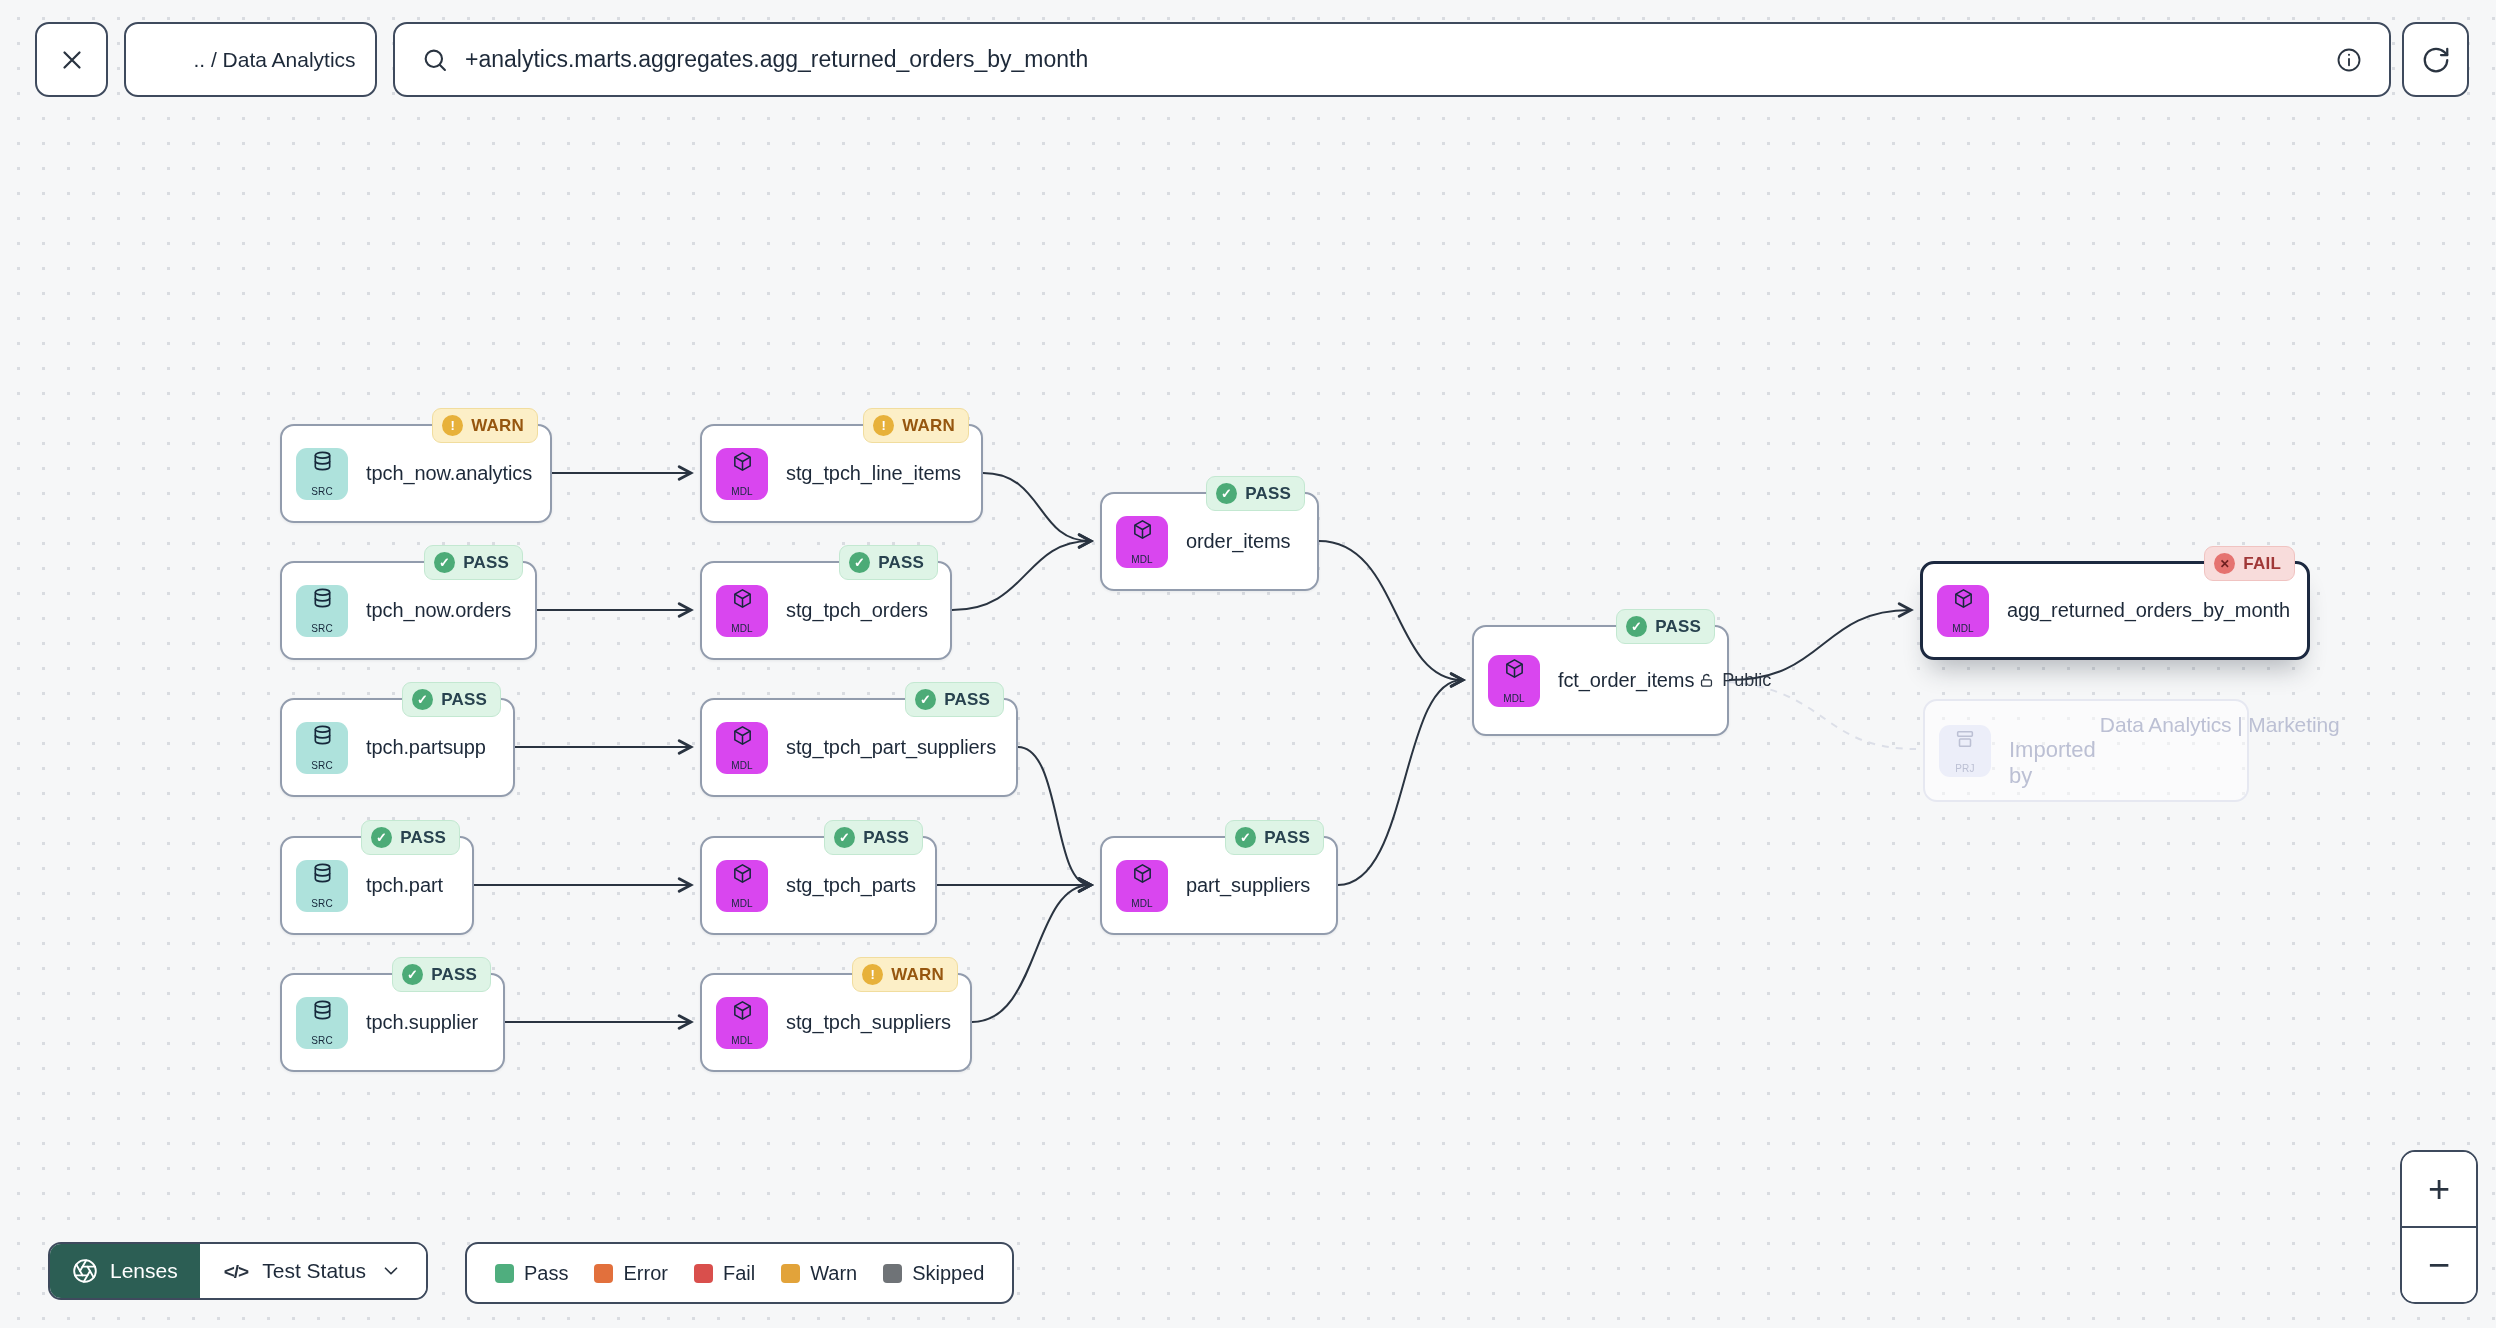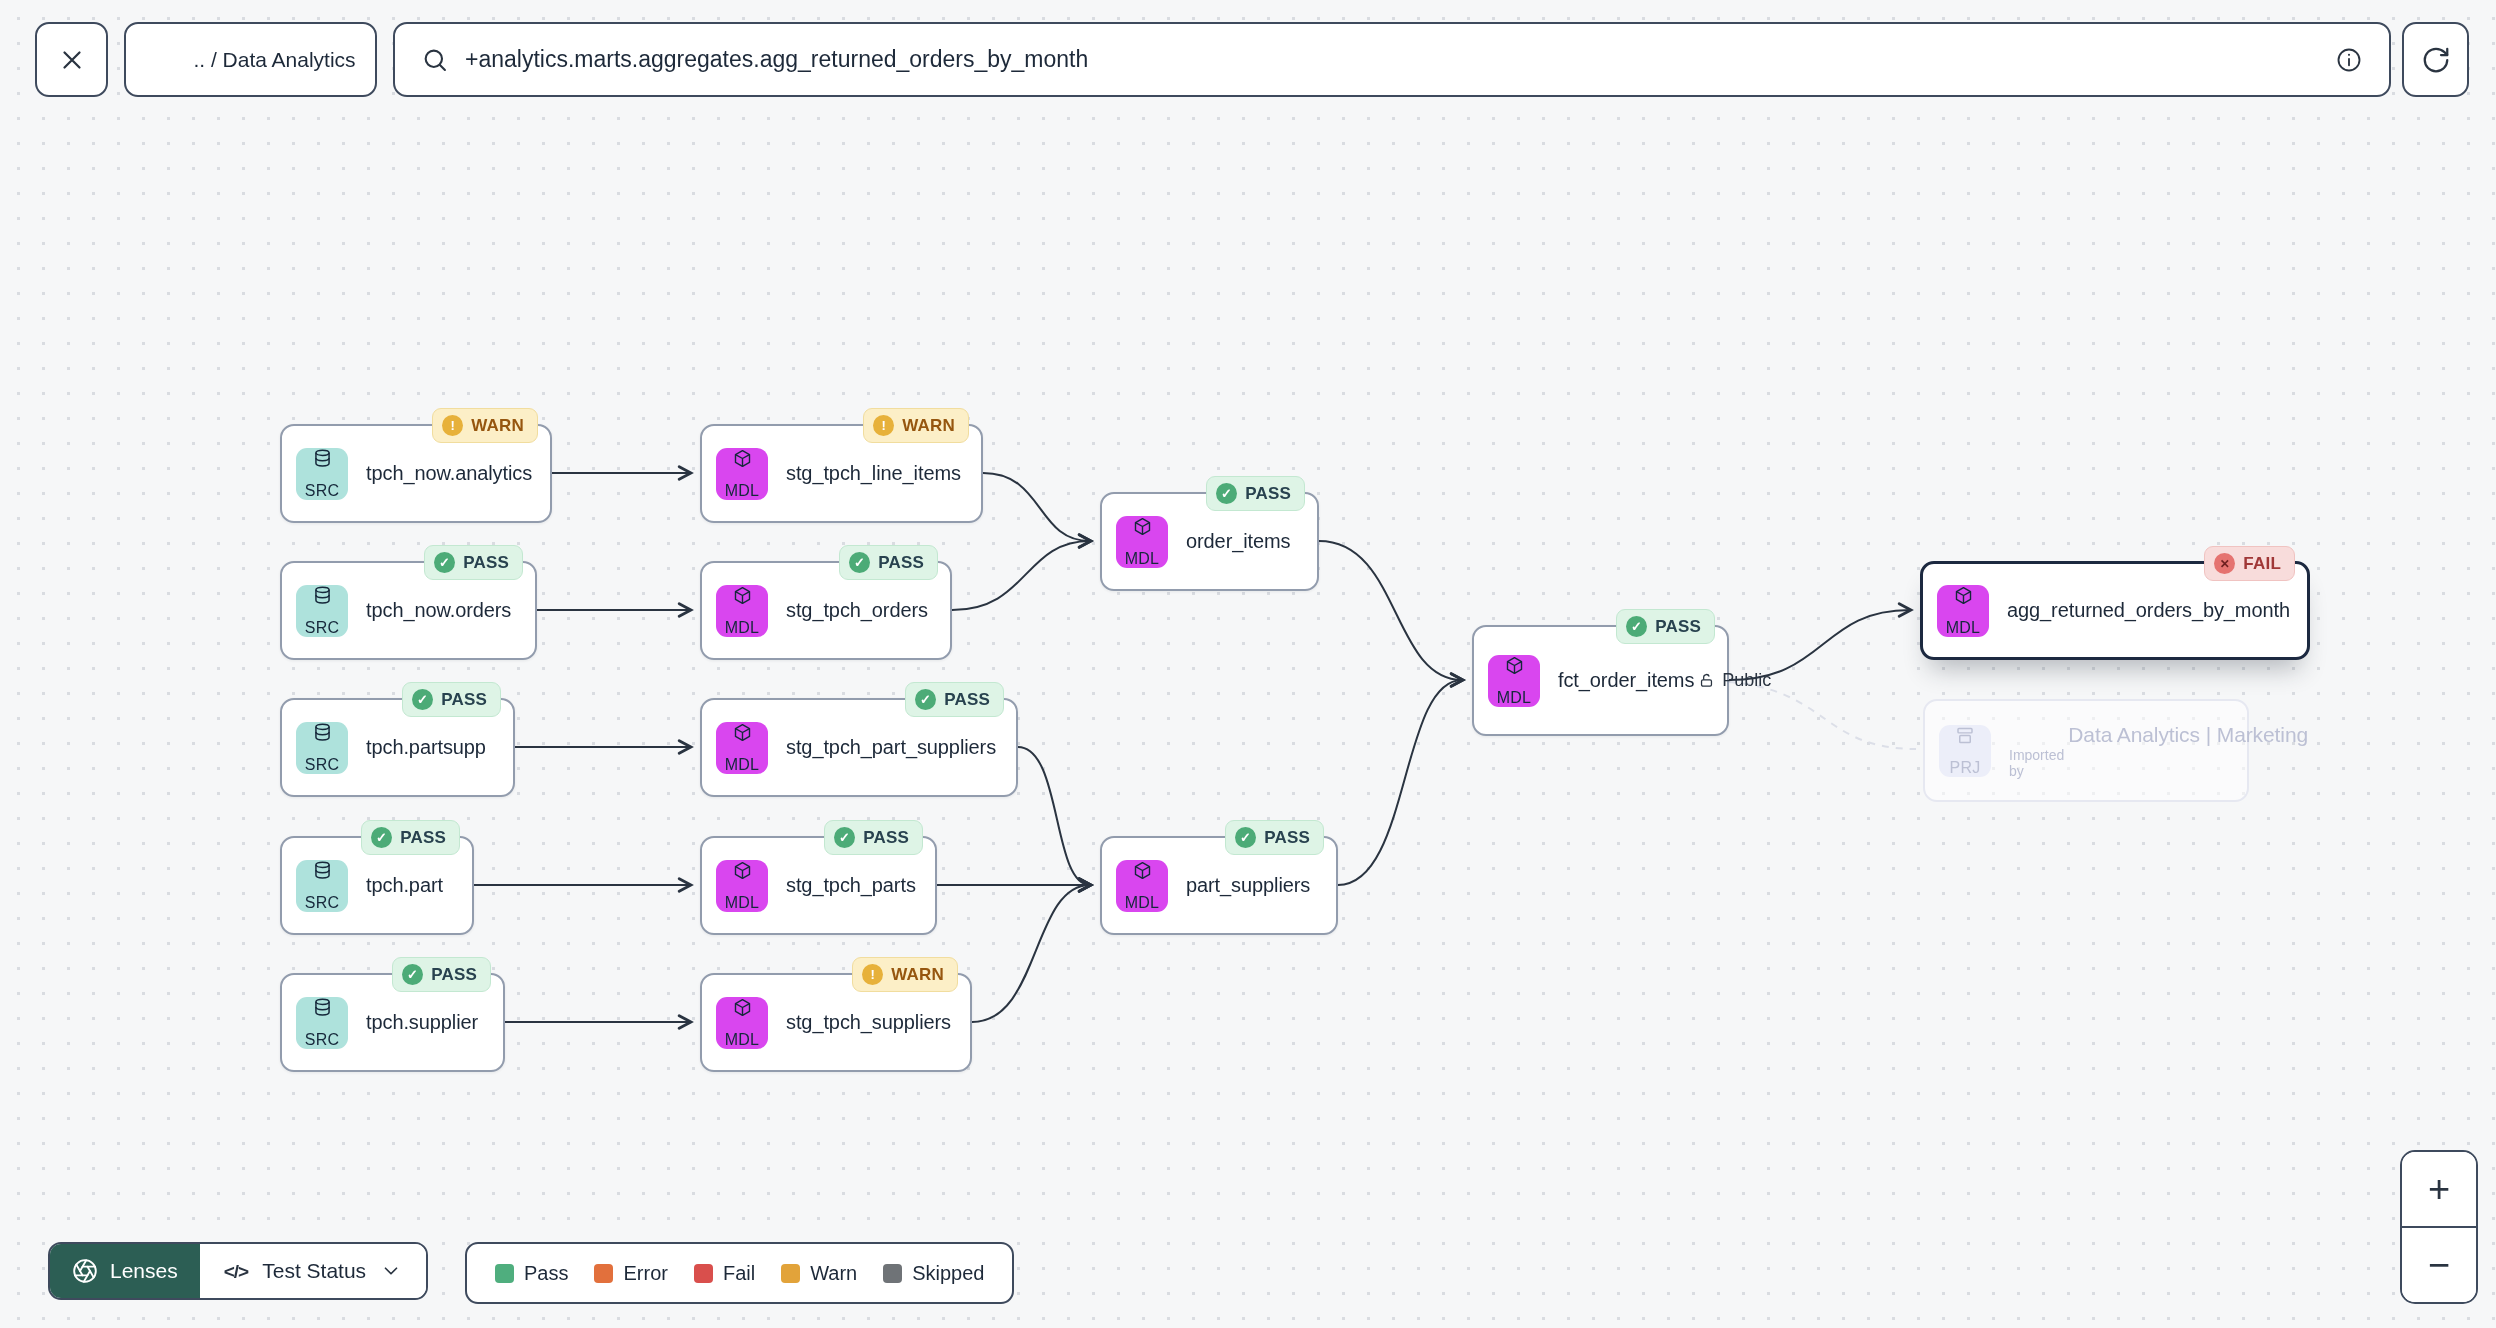--- a/index.html
+++ b/index.html
@@ -36,33 +36,33 @@
     box-shadow:0 1px 3px rgba(20,30,45,.07);
   }
   .node.selected { border:3.5px solid #1c2940; box-shadow:0 18px 26px -10px rgba(25,35,50,.30); }
   .node.faded { background:rgba(255,255,255,.55); border:2px solid #e6e8f1; box-shadow:none; }
 
   .nicon {
     width:52px; height:52px; border-radius:11px; flex:0 0 auto;
     display:flex; flex-direction:column; align-items:center; justify-content:center;
     gap:1px;
   }
-  .nicon em { font-style:normal; font-size:16px; font-weight:500; color:#16283b; letter-spacing:.2px;margin-top:12px; }
+  .nicon em { font-style:normal; font-size:10px; font-weight:500; color:#16283b; letter-spacing:.2px;margin-top:12px; }
   .nicon svg { stroke:#16283b; }
   .nicon.src-bg { background:#aee2dc; }
   .nicon.mdl-bg { background:#d946ef; }
   .nicon.prj-bg { background:#eceef9; }
   .nicon.prj-bg em, .node.faded .nlabel, .node.faded .kicker { color:#bcc0d4; }
   .nicon.prj-bg svg { stroke:#bcc0d4; }
 
   .nlabel { font-size:20px; font-weight:500; letter-spacing:-0.1px; white-space:nowrap; }
   .ncol { display:flex; flex-direction:row; gap:4px; }
   .sub { display:flex; align-items:center; gap:7px; font-size:18px; font-weight:400; color:#2a3441; }
   .sub svg { stroke:#2a3441; }
-  .kicker { font-size:14px; color:#c6cada;margin-top:24px; }
+  .kicker { font-size:22px; color:#c6cada;margin-top:24px; }
 
   
   .badge {
     position:absolute; top:-18px; right:12px; height:35px;
     border-radius:9px; display:flex; align-items:center; gap:8px;
     padding:0 13px 0 9px; font-size:17px; font-weight:600; letter-spacing:.2px;
   }
   .badge .bdot {
     width:21px; height:21px; border-radius:50%;
     display:flex; align-items:center; justify-content:center;

